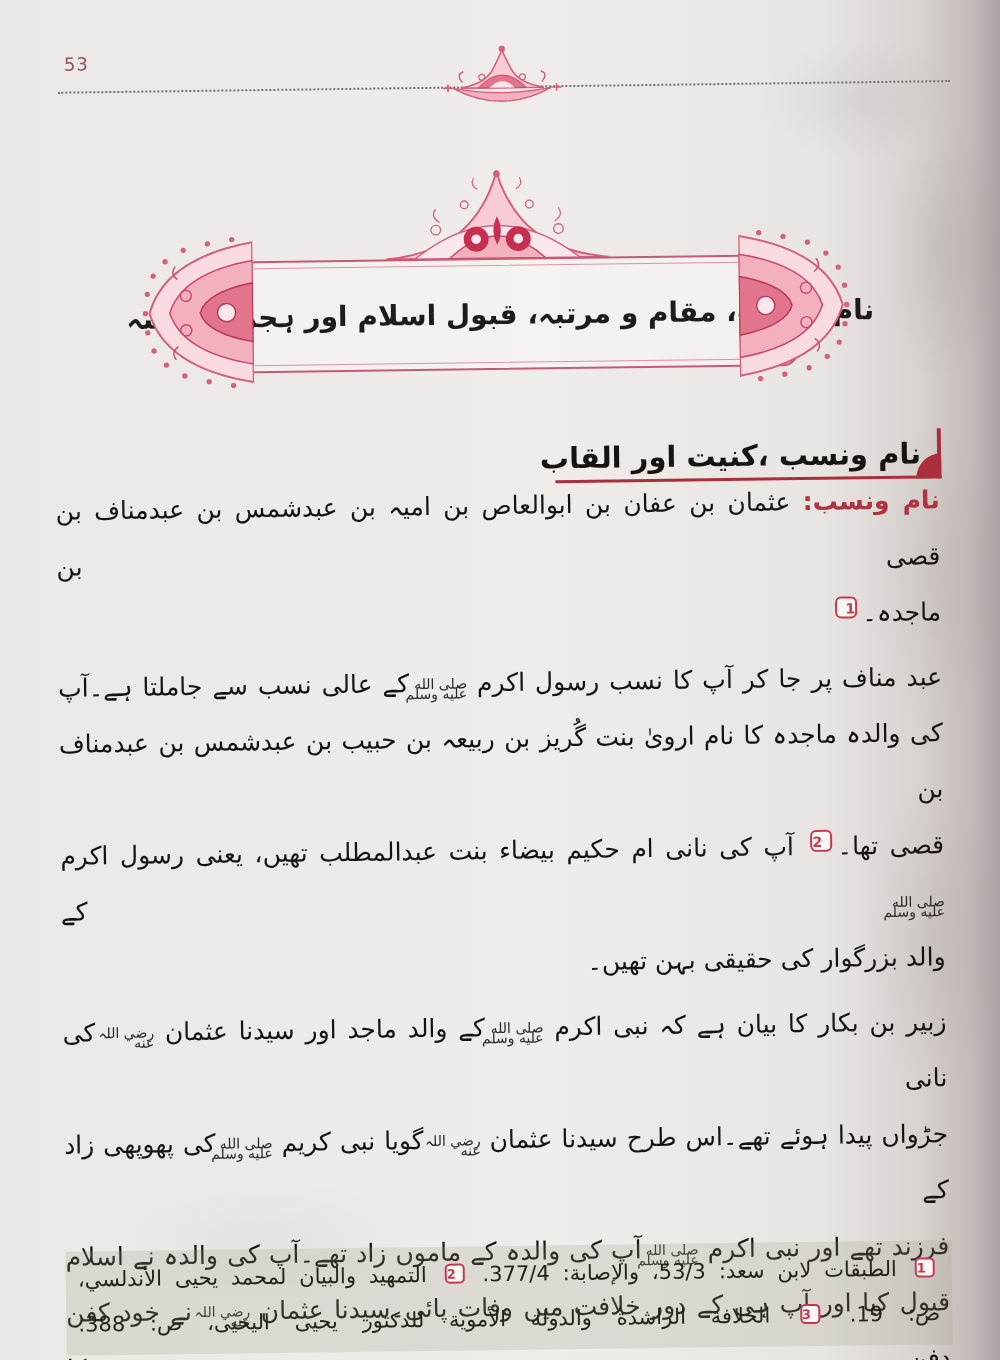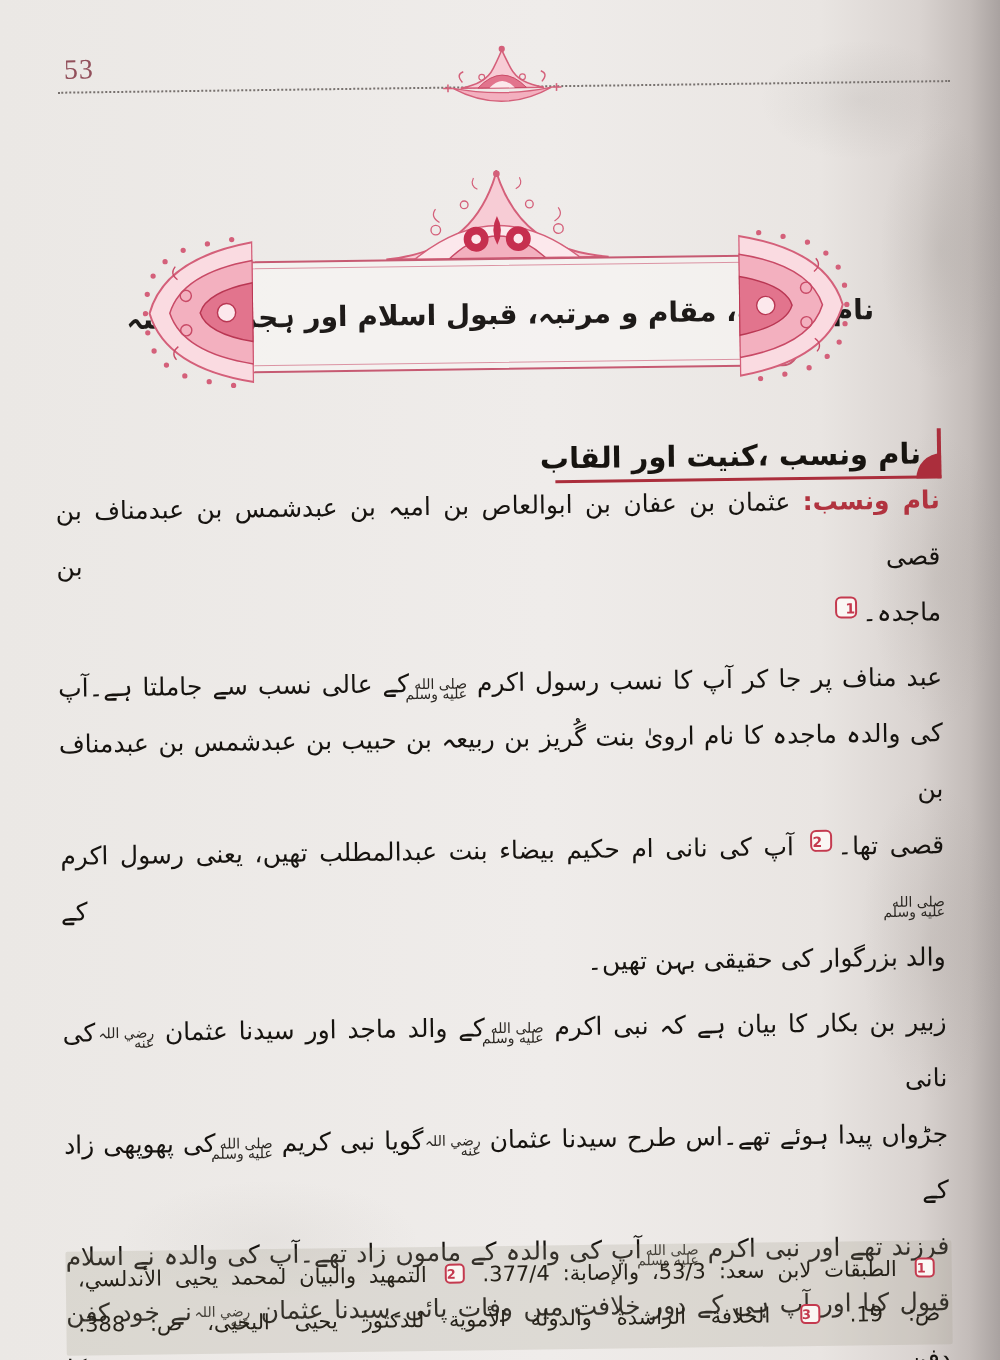--- a/index.html
+++ b/index.html
@@ -11,21 +11,21 @@
   }
   .blob{position:absolute;border-radius:50%;pointer-events:none;}
   .b1{left:880px;top:120px;width:120px;height:260px;background:radial-gradient(closest-side,rgba(120,115,108,0.14),transparent);}
   .b2{left:870px;top:430px;width:130px;height:300px;background:radial-gradient(closest-side,rgba(125,118,110,0.12),transparent);}
   .b3{left:860px;top:780px;width:140px;height:320px;background:radial-gradient(closest-side,rgba(120,112,105,0.13),transparent);}
   .b4{left:760px;top:40px;width:200px;height:120px;background:radial-gradient(closest-side,rgba(110,105,100,0.10),transparent);}
   .b5{left:120px;top:1180px;width:300px;height:120px;background:radial-gradient(closest-side,rgba(140,135,125,0.08),transparent);}
 
   .sheet{position:absolute;left:0;top:0;width:1000px;height:1360px;transform:rotate(-0.75deg);transform-origin:500px 680px;}
 
-  .pagenum{position:absolute;left:72px;top:48px;font-size:28px;color:#92505b;letter-spacing:1px;font-family:Liberation Serif, serif;}
+  .pagenum{position:absolute;left:72px;top:48px;font-size:18px;color:#92505b;letter-spacing:1px;}
   .toprule{position:absolute;left:66px;top:86px;width:892px;border-top:2.5px dotted #77716e;}
   .toporn{position:absolute;left:447px;top:44px;width:126px;height:74px;}
 
   .crown{position:absolute;left:383px;top:168px;width:240px;height:92px;}
   .tframe{position:absolute;left:207px;top:258px;width:592px;height:108px;border:2px solid #c65a72;border-radius:16px;background:rgba(250,248,245,0.55);}
   .tframe-inner{position:absolute;top:5px;left:5px;right:5px;bottom:5px;border:1.5px solid #db93a3;border-radius:11px;display:flex;align-items:center;justify-content:center;}
   .ttitle{direction:rtl;font-size:28px;font-weight:bold;color:#1e1b19;white-space:nowrap;}
   .medal{position:absolute;top:233px;width:112px;height:152px;}
   .medal-l{left:146px;}
   .medal-r{left:744px;transform:scaleX(-1);}

